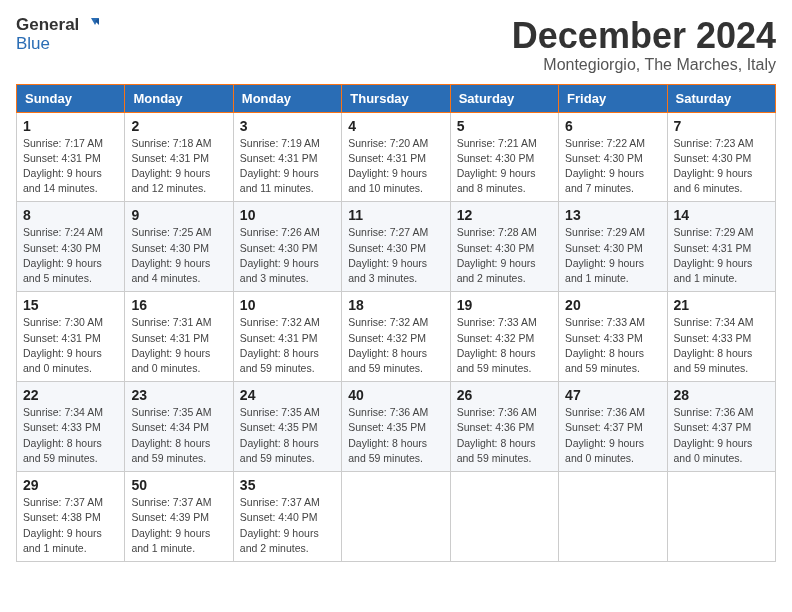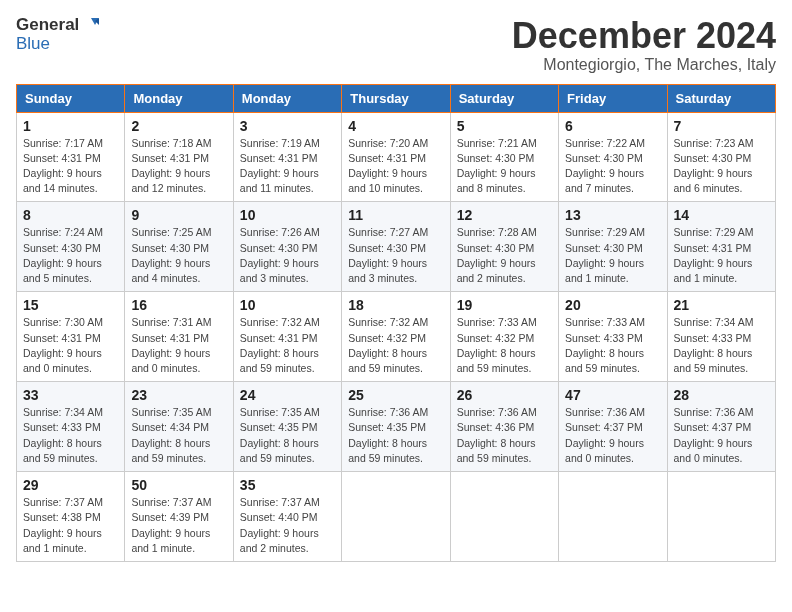--- a/index.html
+++ b/index.html
@@ -195,33 +195,33 @@
           <span class="day-number">20</span>
           <div class="day-info">Sunrise: 7:33 AM<br>Sunset: 4:33 PM<br>Daylight: 8 hours and 59 minutes.</div>
         </td>
         <td>
           <span class="day-number">21</span>
           <div class="day-info">Sunrise: 7:34 AM<br>Sunset: 4:33 PM<br>Daylight: 8 hours and 59 minutes.</div>
         </td>
       </tr>
       <tr>
         <td>
-          <span class="day-number">33</span>
+          <span class="day-number">22</span>
           <div class="day-info">Sunrise: 7:34 AM<br>Sunset: 4:33 PM<br>Daylight: 8 hours and 59 minutes.</div>
         </td>
         <td>
           <span class="day-number">23</span>
           <div class="day-info">Sunrise: 7:35 AM<br>Sunset: 4:34 PM<br>Daylight: 8 hours and 59 minutes.</div>
         </td>
         <td>
           <span class="day-number">24</span>
           <div class="day-info">Sunrise: 7:35 AM<br>Sunset: 4:35 PM<br>Daylight: 8 hours and 59 minutes.</div>
         </td>
         <td>
-          <span class="day-number">25</span>
+          <span class="day-number">40</span>
           <div class="day-info">Sunrise: 7:36 AM<br>Sunset: 4:35 PM<br>Daylight: 8 hours and 59 minutes.</div>
         </td>
         <td>
           <span class="day-number">26</span>
           <div class="day-info">Sunrise: 7:36 AM<br>Sunset: 4:36 PM<br>Daylight: 8 hours and 59 minutes.</div>
         </td>
         <td>
           <span class="day-number">47</span>
           <div class="day-info">Sunrise: 7:36 AM<br>Sunset: 4:37 PM<br>Daylight: 9 hours and 0 minutes.</div>
         </td>

